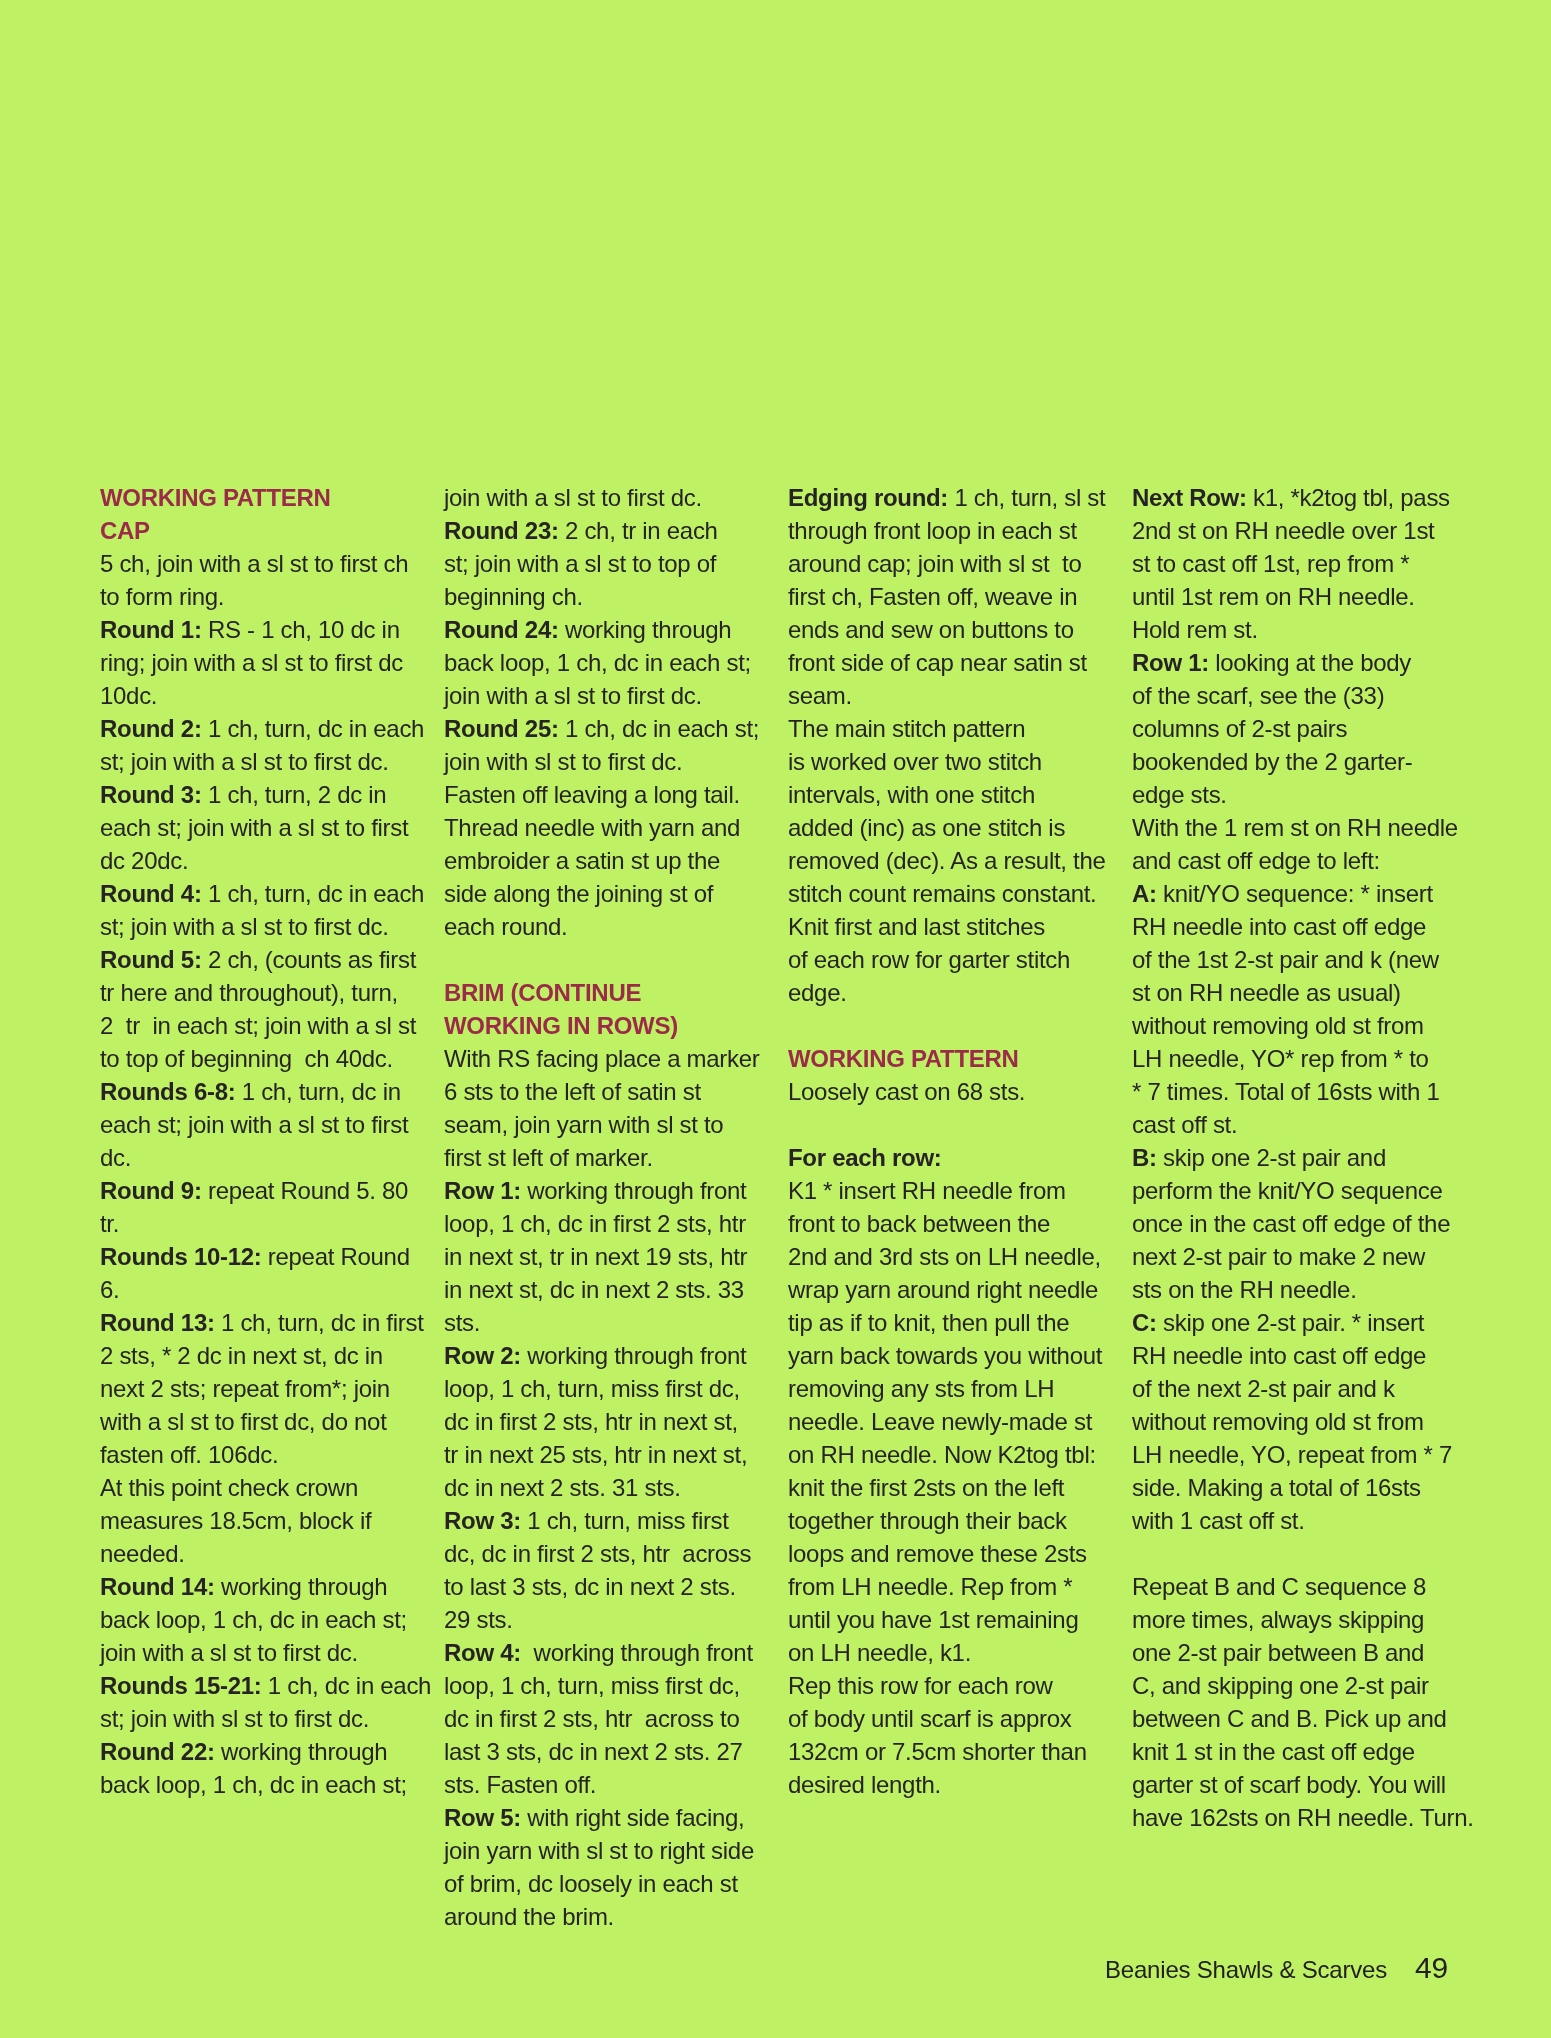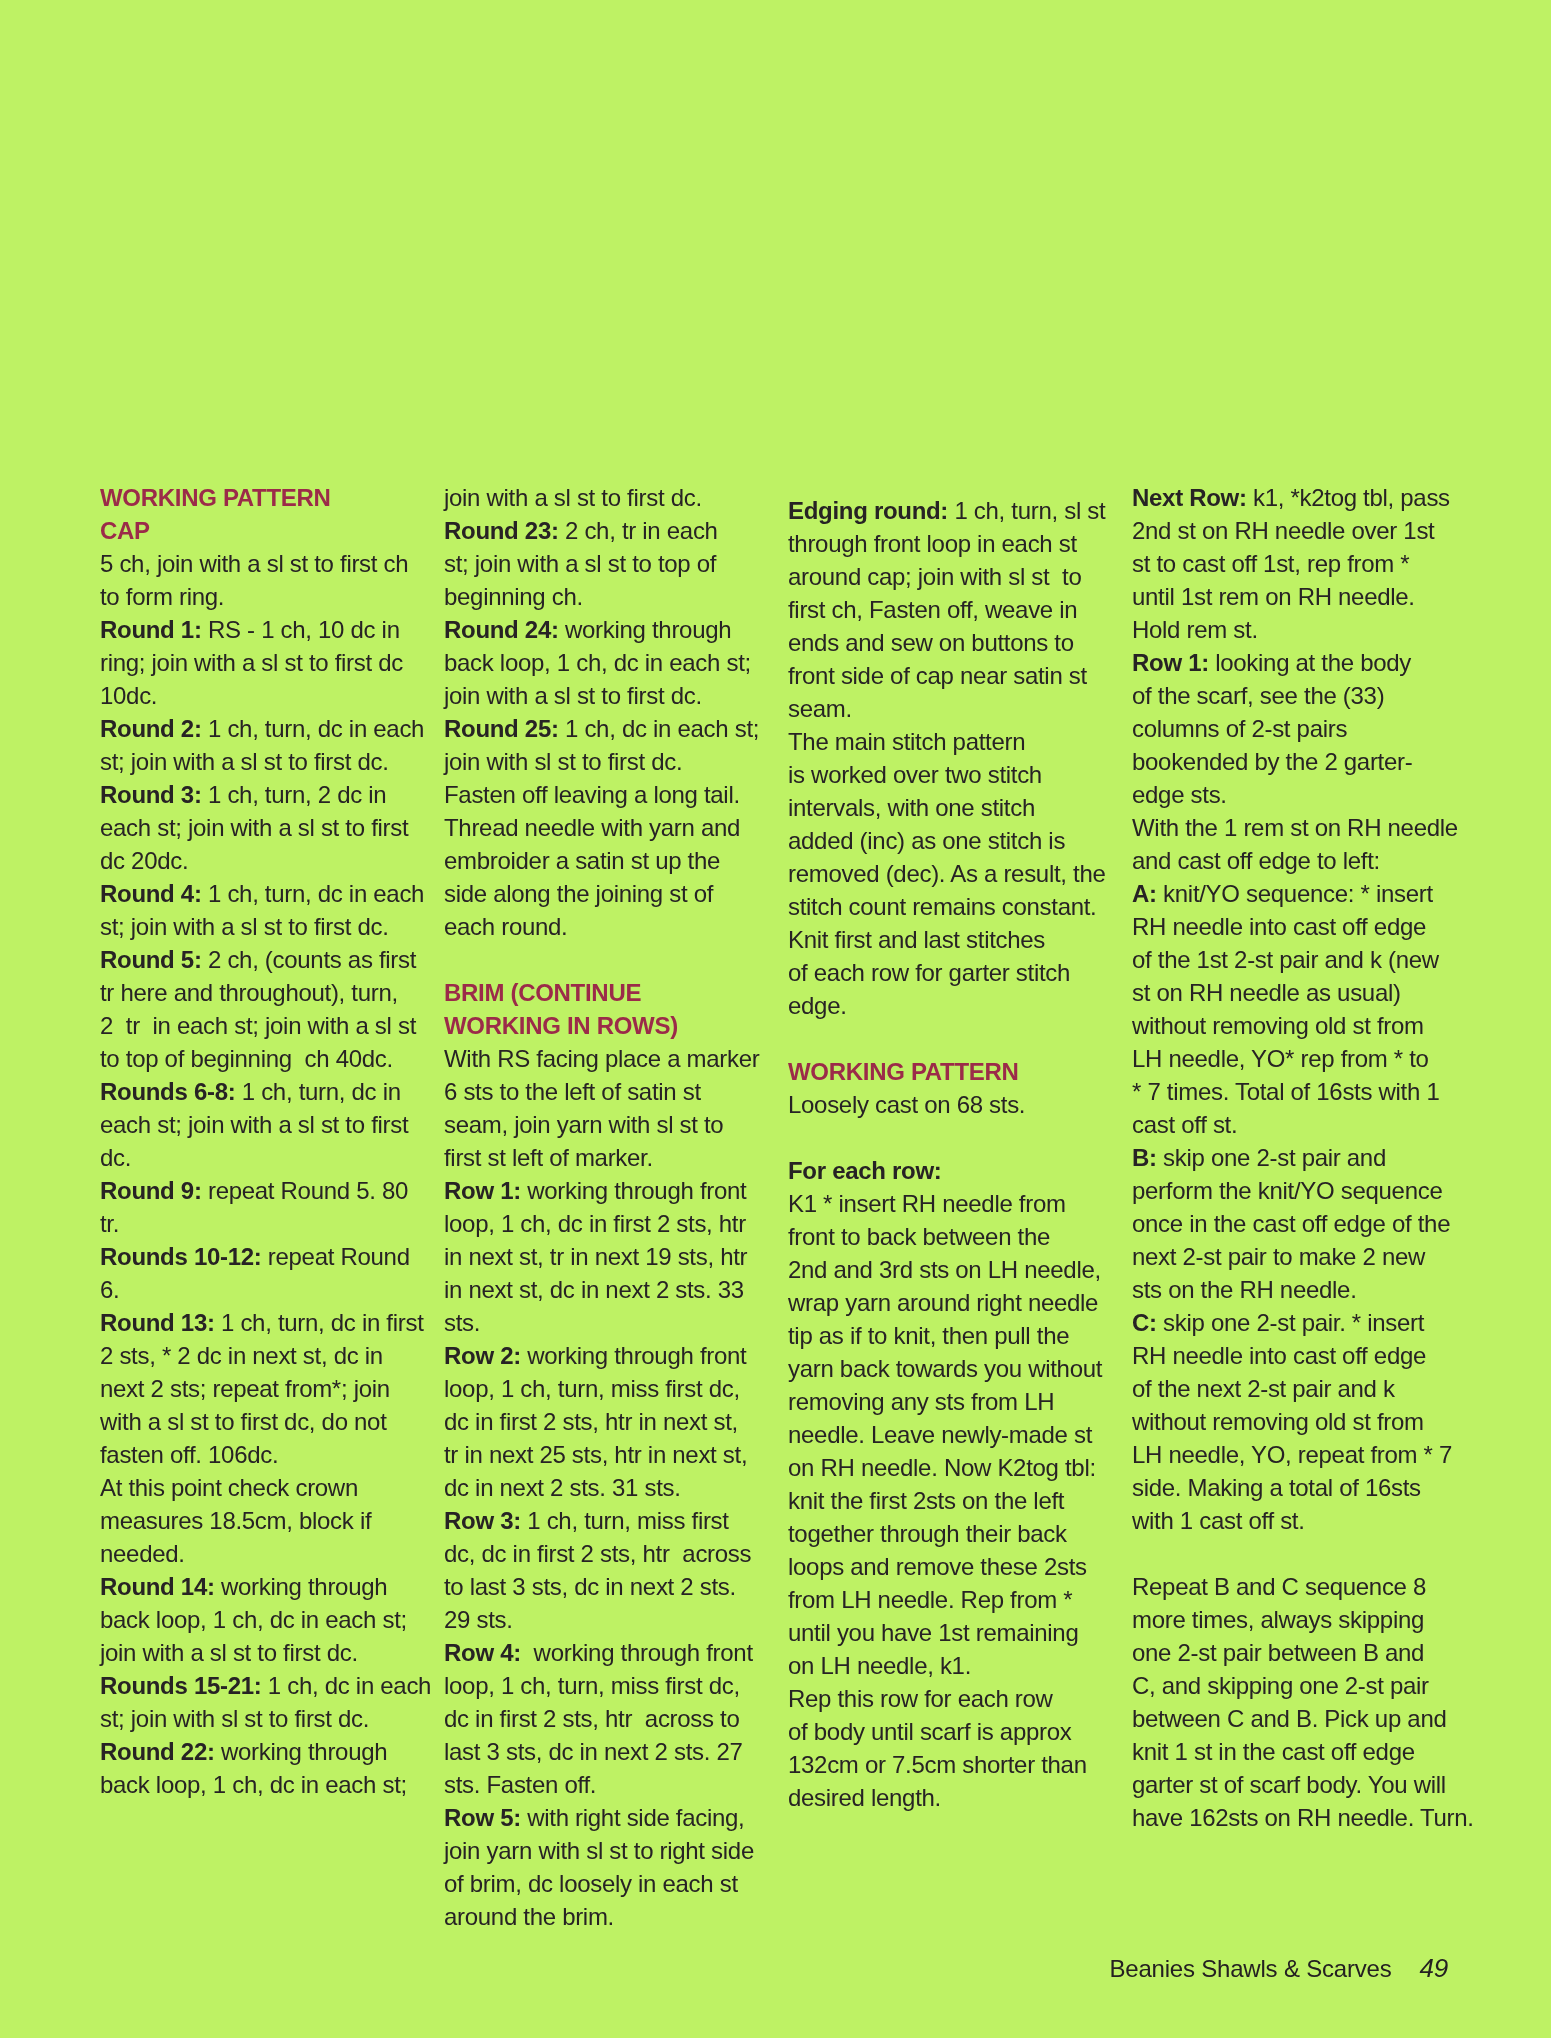--- a/index.html
+++ b/index.html
@@ -1,29 +1,29 @@
 <!DOCTYPE html>
 <html><head>
 <meta charset="utf-8">
 <style>
   html,body{margin:0;padding:0;background:#e8e8e8;}
   .page{position:relative;width:1551px;height:2038px;background:#bef264;margin:0 auto;
         font-family:"Liberation Sans",sans-serif;overflow:hidden;}
   .col{position:absolute;top:481px;width:322px;font-size:24px;line-height:33px;
        letter-spacing:-0.3px;color:#272324;}
-  .c1{left:100px;} .c2{left:444px;} .c3{left:788px;margin-top:13px;} .c4{left:1132px;}
+  .c1{left:100px;} .c2{left:444px;} .c3{left:788px;} .c4{left:1132px;}
   .para{margin:0;padding:0;}
   .para.gap-section{margin-top:33px;}
   .para.gap-large{margin-top:66px;}
   .para.accent{color:#9b2b49;font-weight:bold;}
   .line{white-space:pre;}
   .line b{font-weight:bold;}
   .footer{position:absolute;top:1953px;left:100px;width:1348px;text-align:right;
           font-size:24px;line-height:30px;letter-spacing:-0.2px;color:#242021;}
-  .footer .num{display:inline-block;margin-left:28px;font-size:26px;font-style:italic;}
+  .footer .num{display:inline-block;margin-left:28px;font-size:30px;}
 </style>
 </head>
 <body>
 
 <div class="page">
   <main>
     <section class="col c1">
         <div class="para accent">
           <div class="line"><b>WORKING PATTERN</b></div>
           <div class="line"><b>CAP</b></div>

